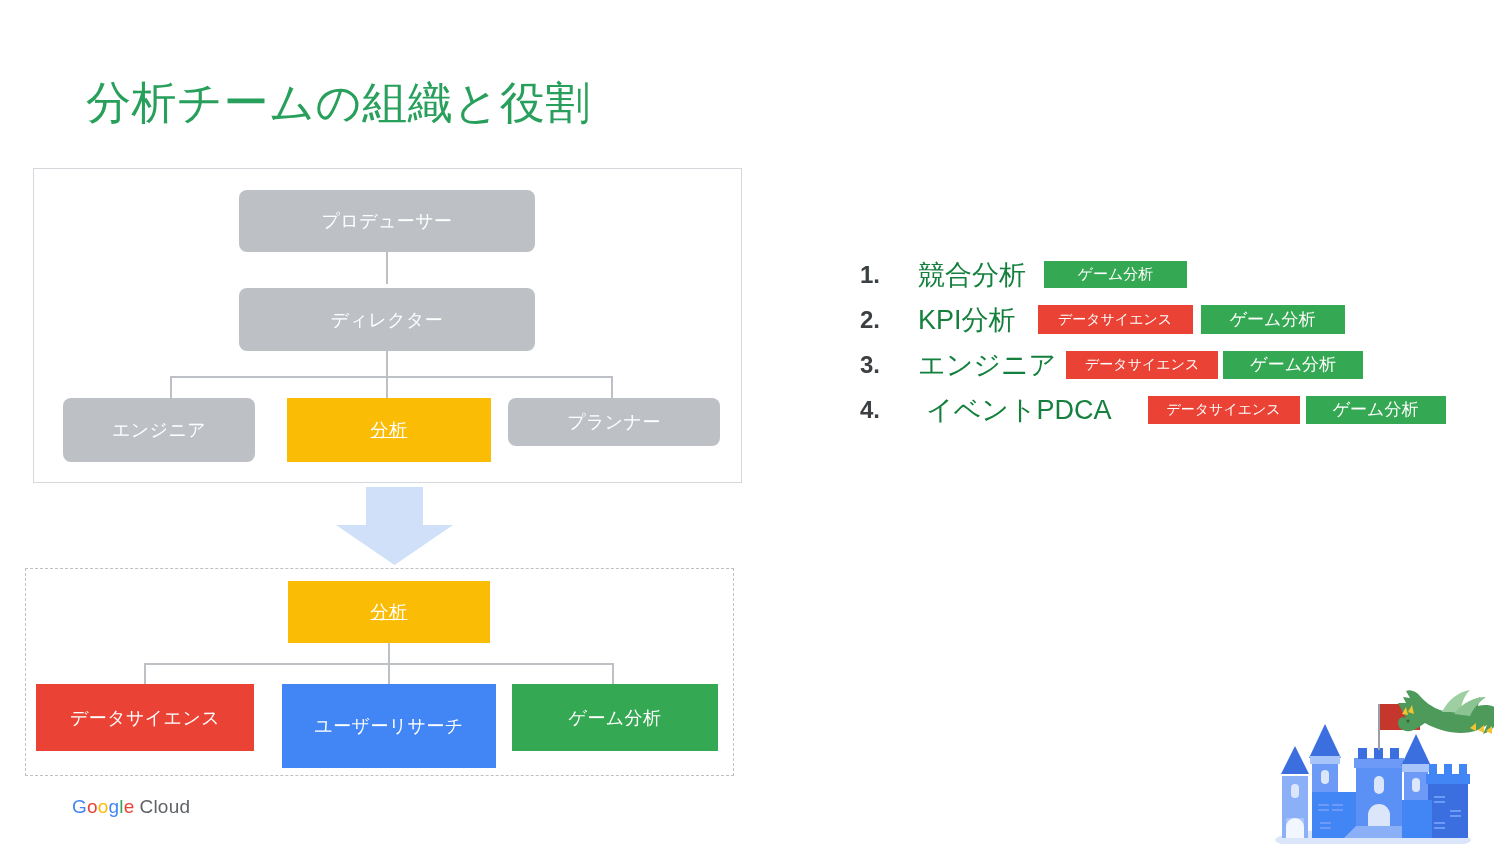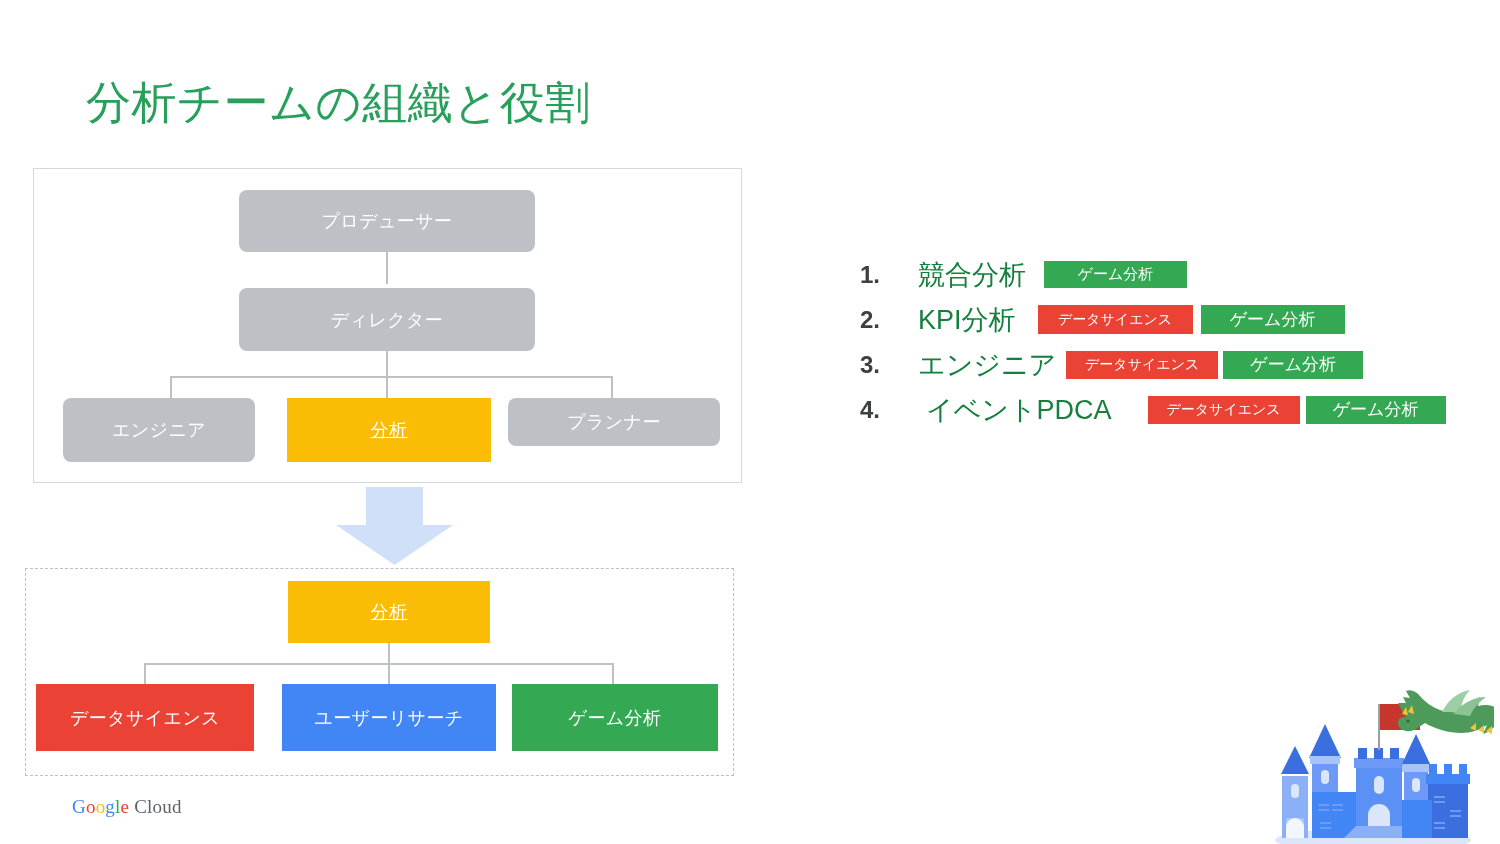--- a/index.html
+++ b/index.html
@@ -91,21 +91,21 @@
     top: 568px;
     width: 709px;
     height: 208px;
     border: 1px dashed #BDC1C6;
     box-sizing: border-box;
     background: #ffffff;
   }
 
   #node-analysis-2 { left: 288px; top: 581px; width: 202px; height: 62px; }
   #node-ds         { left: 36px;  top: 684px; width: 218px; height: 67px; }
-  #node-ur         { left: 282px; top: 684px; width: 214px; height: 67px; }
+  #node-ur         { left: 282px; top: 684px; width: 214px; height: 84px; }
   #node-ga         { left: 512px; top: 684px; width: 206px; height: 67px; }
 
   #c2-ana-down  { left: 388px; top: 643px; width: 2px;  height: 22px; }
   #c2-hbar      { left: 144px; top: 663px; width: 469px; height: 2px; }
   #c2-ds-up     { left: 144px; top: 663px; width: 2px;  height: 22px; }
   #c2-ur-up     { left: 388px; top: 663px; width: 2px;  height: 22px; }
   #c2-ga-up     { left: 612px; top: 663px; width: 2px;  height: 22px; }
 
   
   #task-list {
@@ -161,21 +161,20 @@
   #row-4 .tag-ga { margin-left: 6px;  width: 140px; height: 28px; font-size: 17px; }
 
   
   #gcp-logo {
     position: absolute;
     left: 72px;
     top: 796px;
     font-size: 19px;
     letter-spacing: 0.2px;
     white-space: nowrap;
-    font-family: Liberation Serif, serif;
   }
   #gcp-logo .g1 { color: #4285F4; }
   #gcp-logo .g2 { color: #EA4335; }
   #gcp-logo .g3 { color: #FBBC05; }
   #gcp-logo .g4 { color: #4285F4; }
   #gcp-logo .g5 { color: #34A853; }
   #gcp-logo .g6 { color: #EA4335; }
   #gcp-logo .cloud { color: #5F6368; margin-left: 5px; }
 
   

